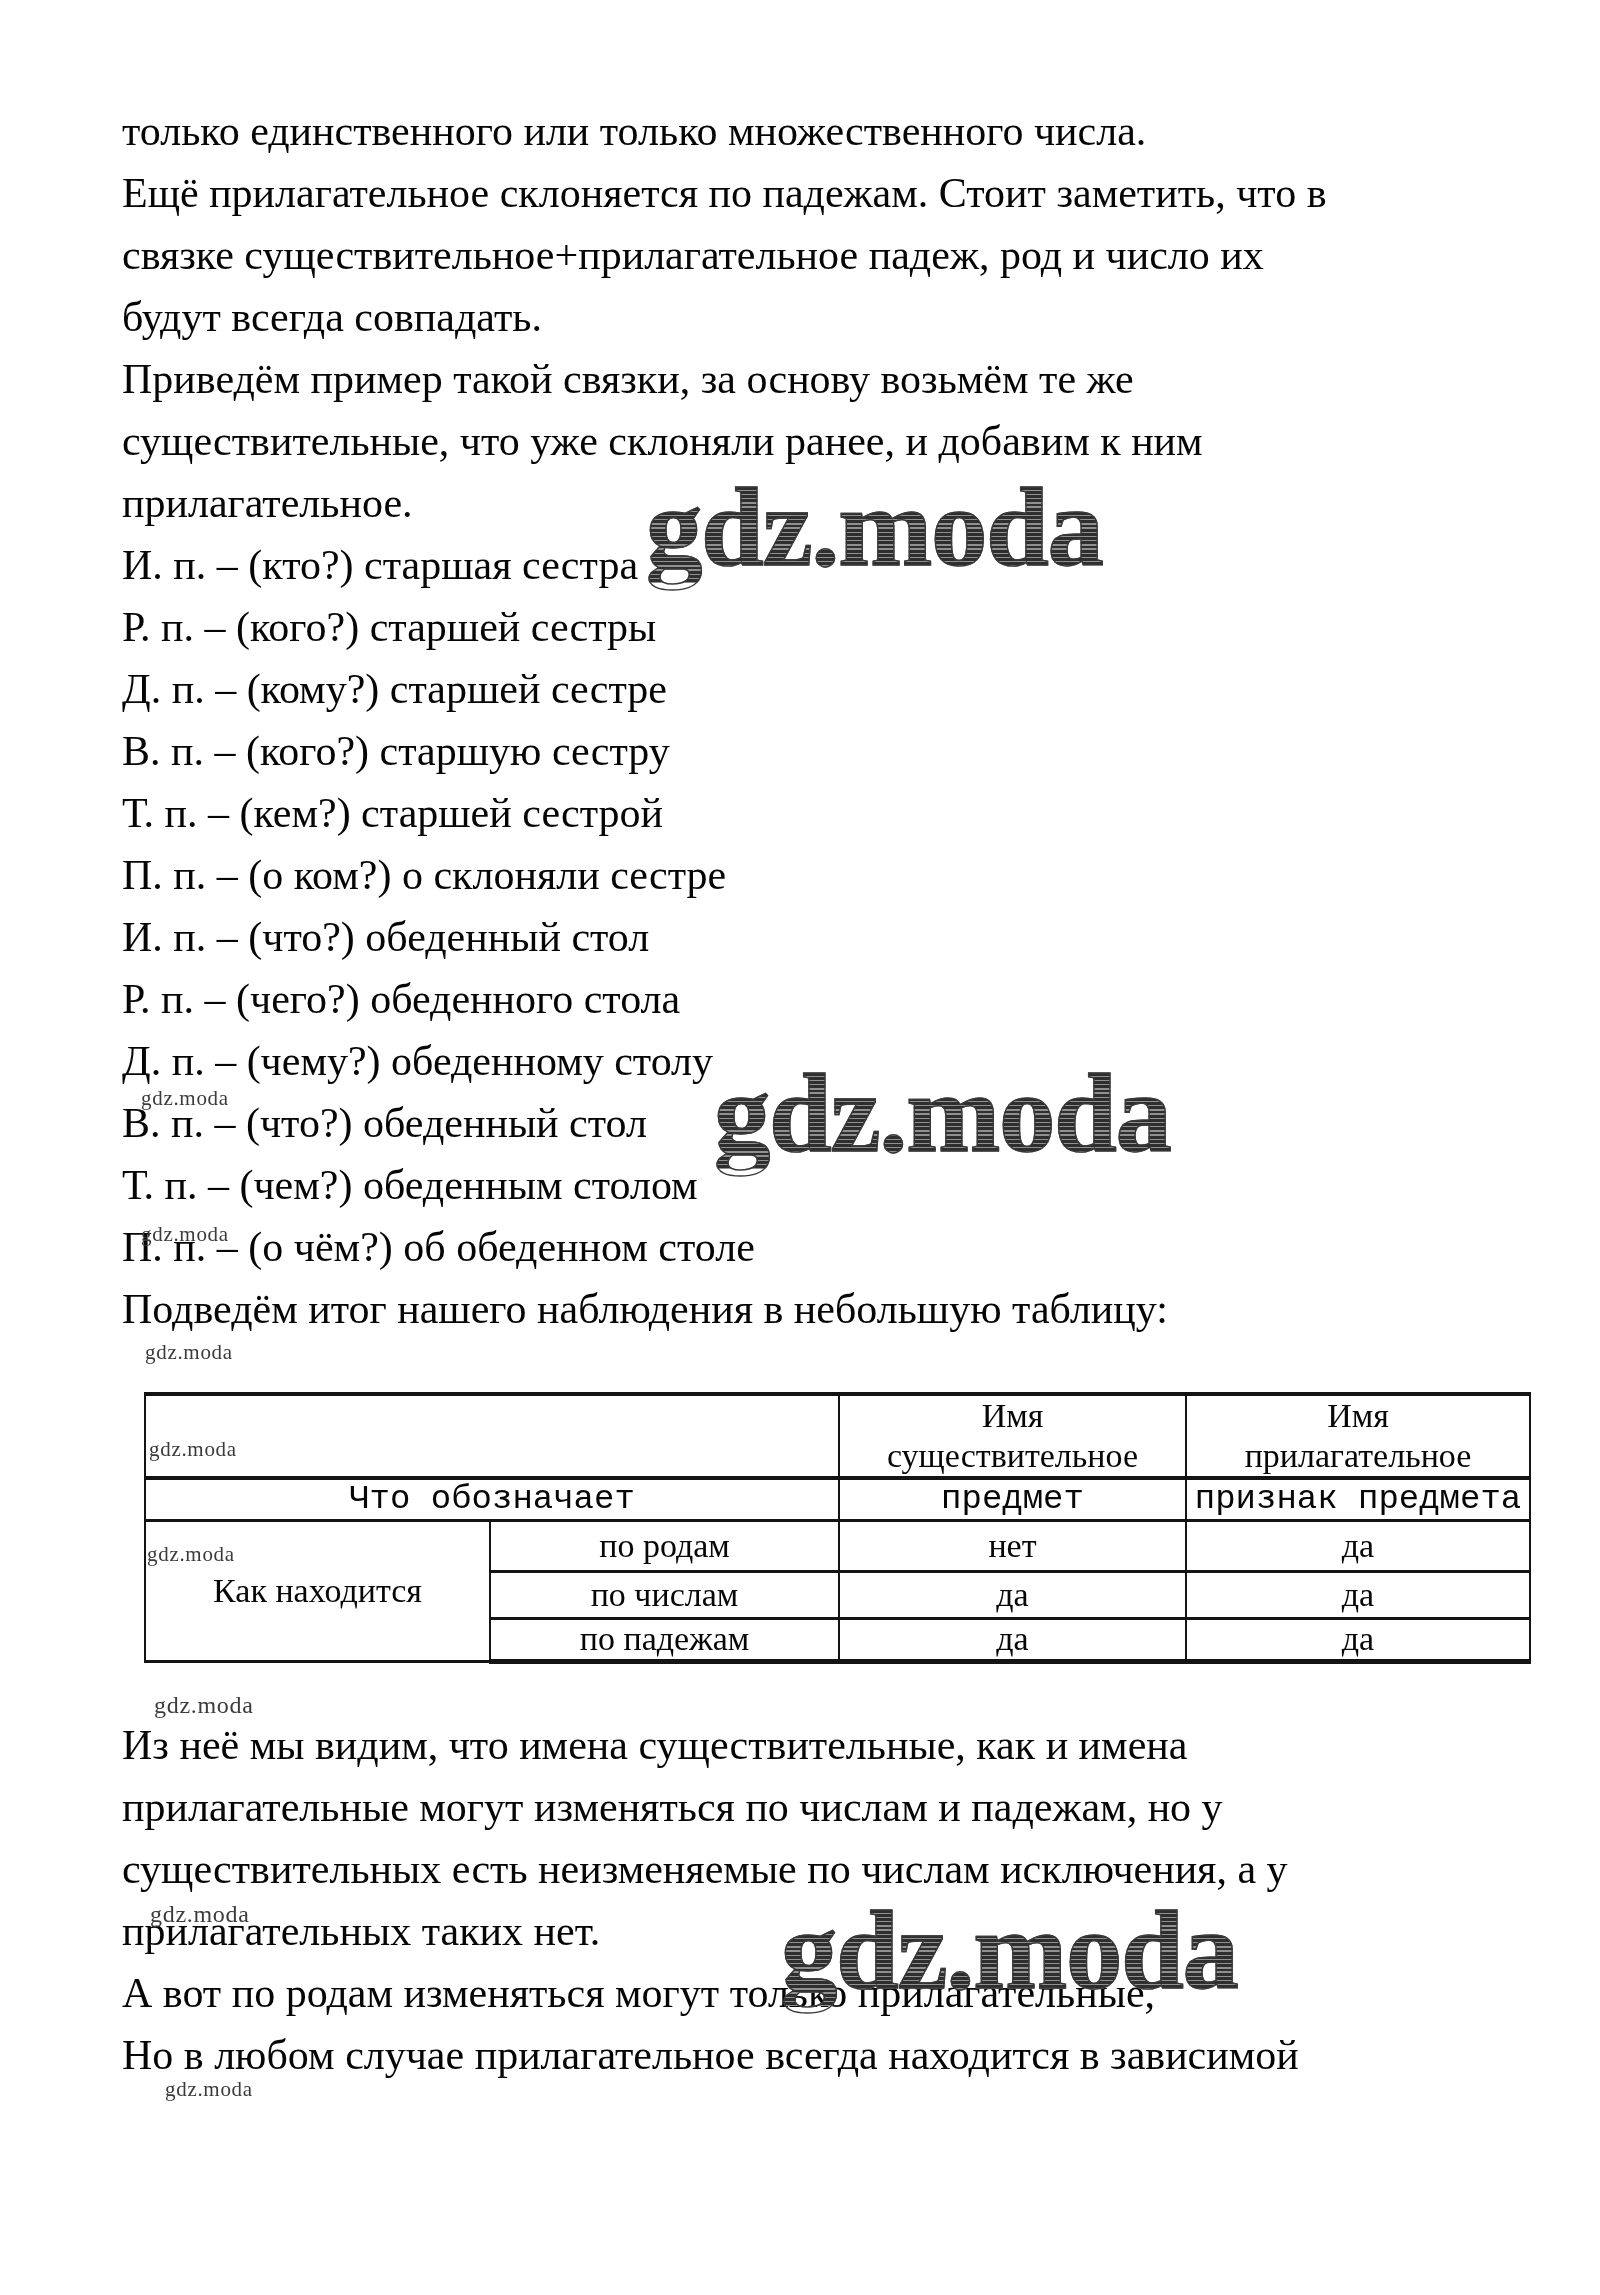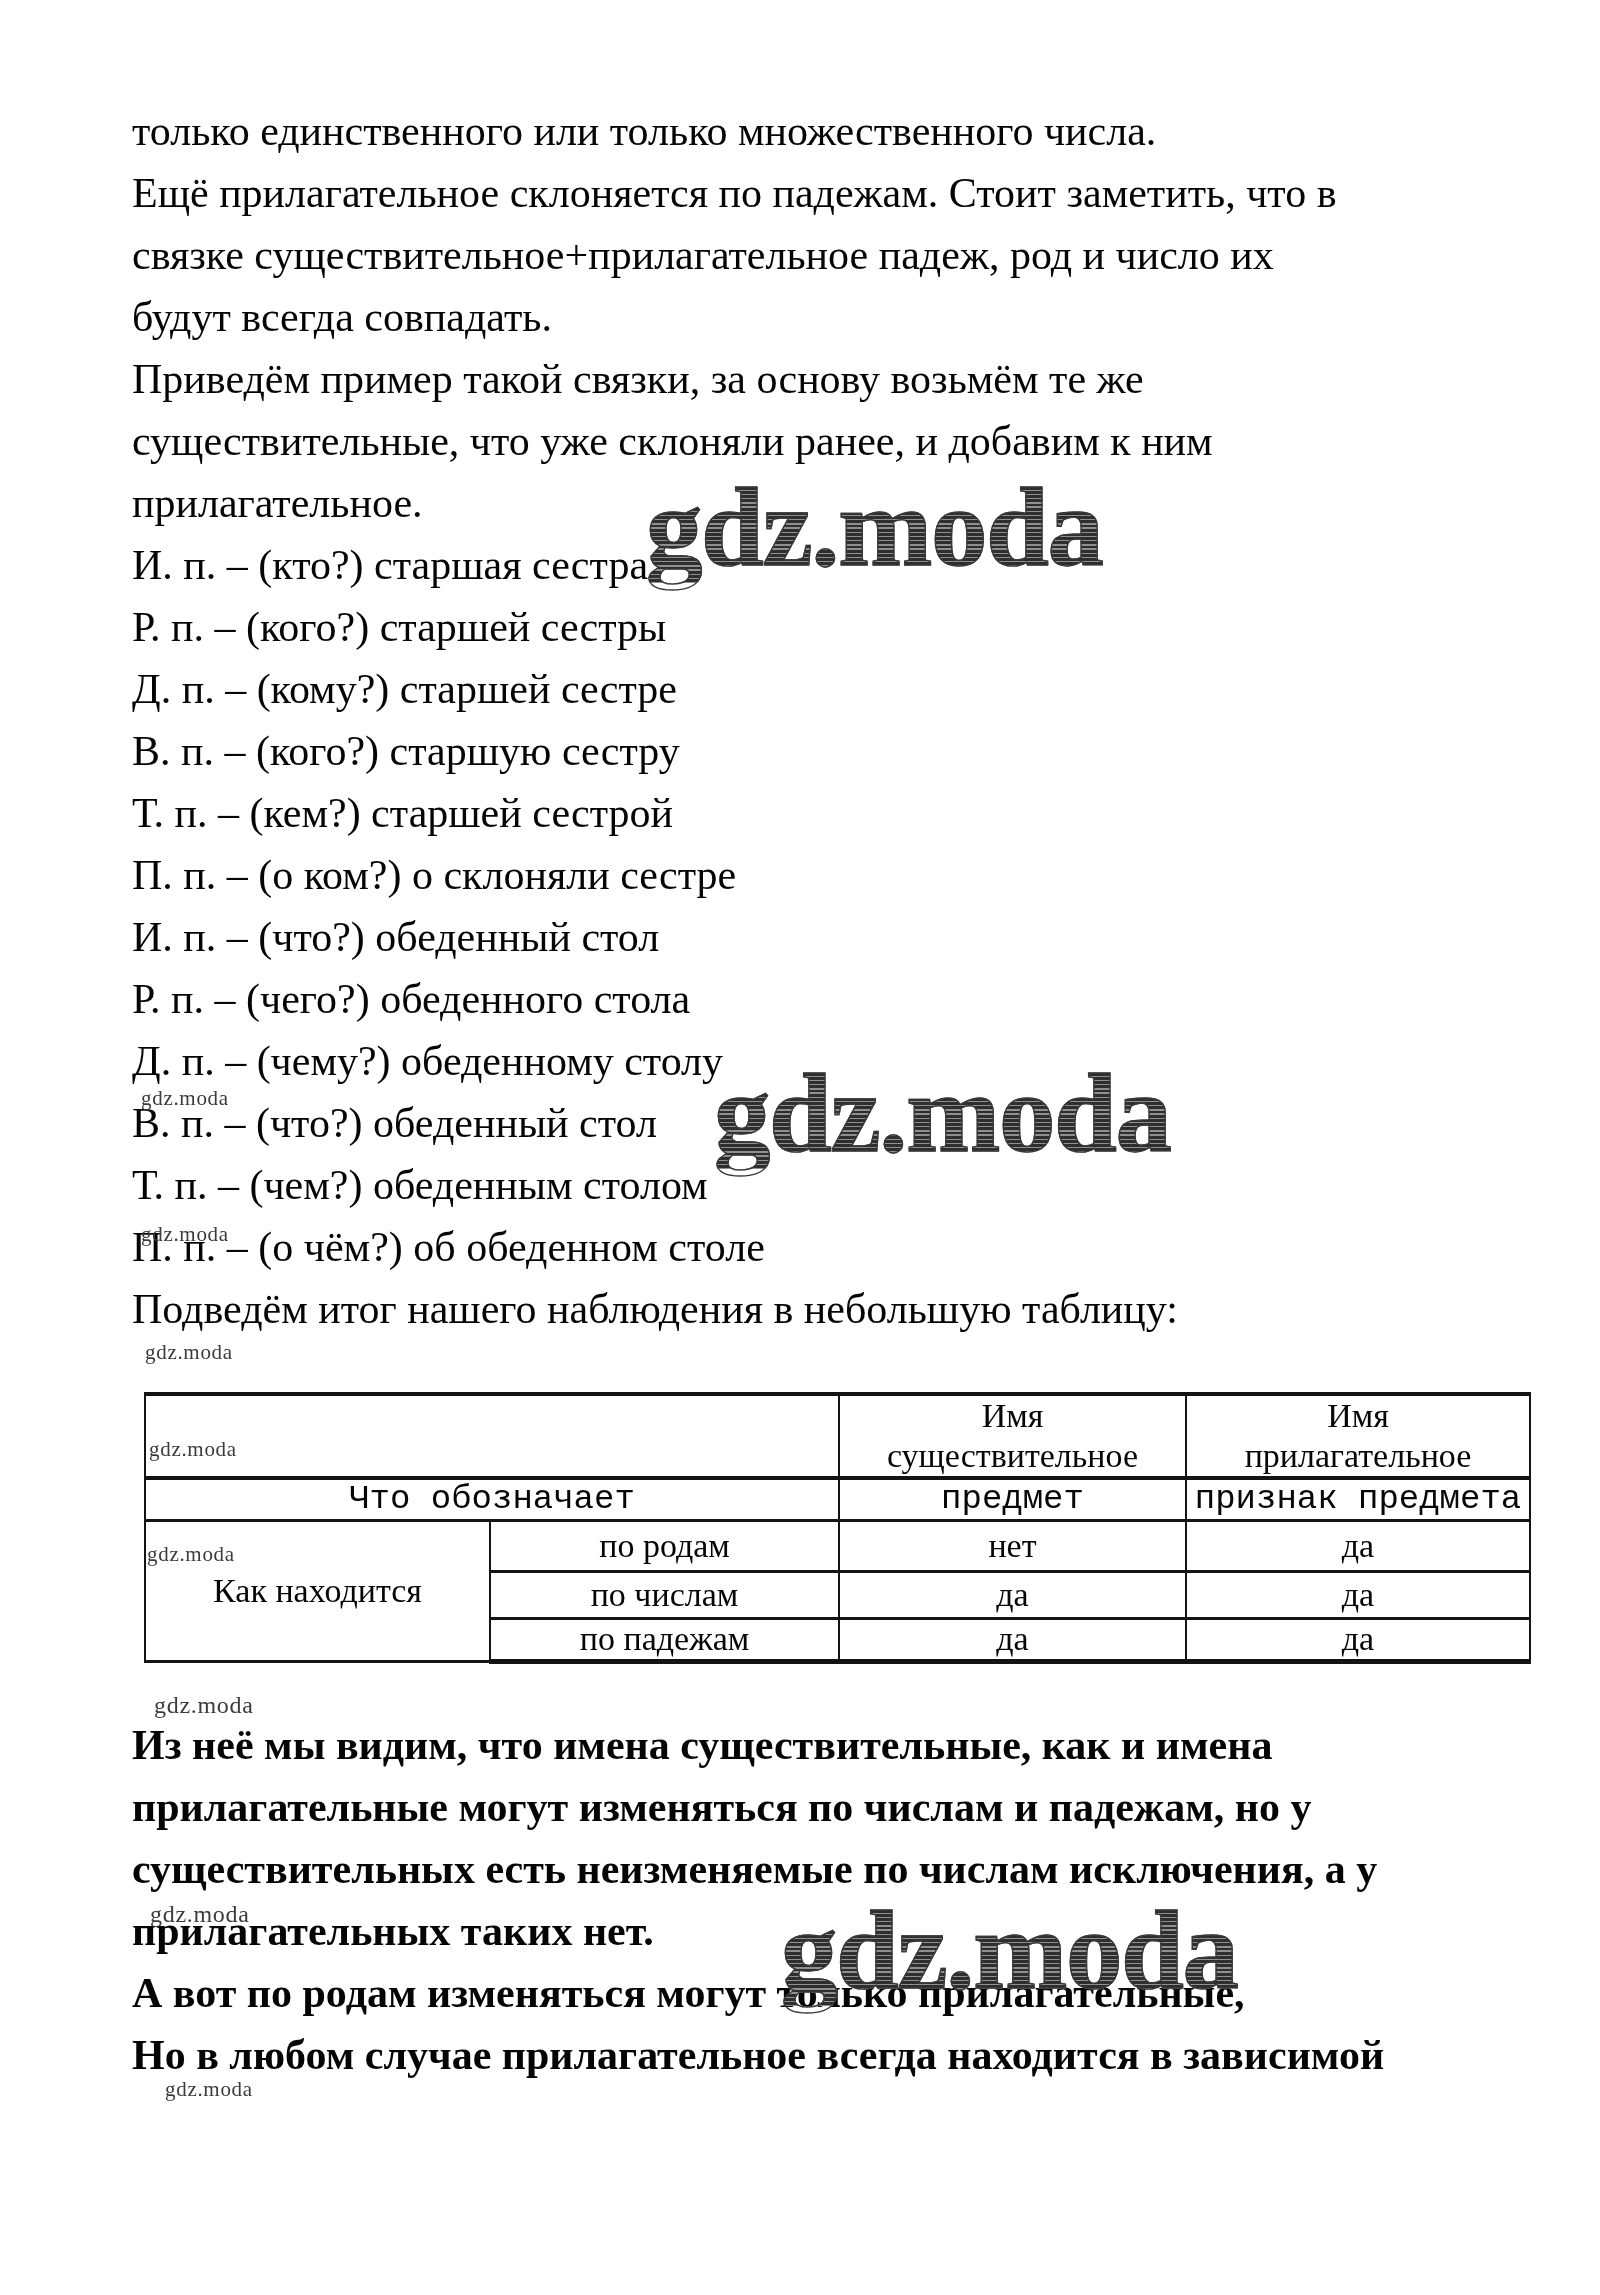--- a/index.html
+++ b/index.html
@@ -5,23 +5,23 @@
   html,body{margin:0;padding:0;background:#ffffff;}
   .page{
     position:relative;
     width:1601px;
     height:2295px;
     background:#ffffff;
     overflow:hidden;
     font-family:"Liberation Serif", serif;
     color:#000000;
   }
-  .textblock{position:absolute;left:132px;}
+  .textblock{position:absolute;left:122px;}
   .tb-top{top:100px;}
-  .tb-bottom{top:1714px;font-weight:bold;}
+  .tb-bottom{top:1714px;}
   .tl{
     font-size:42px;
     line-height:62px;
     white-space:nowrap;
     color:#050505;
   }
   
   table.summary{
     position:absolute;
     left:144px;

